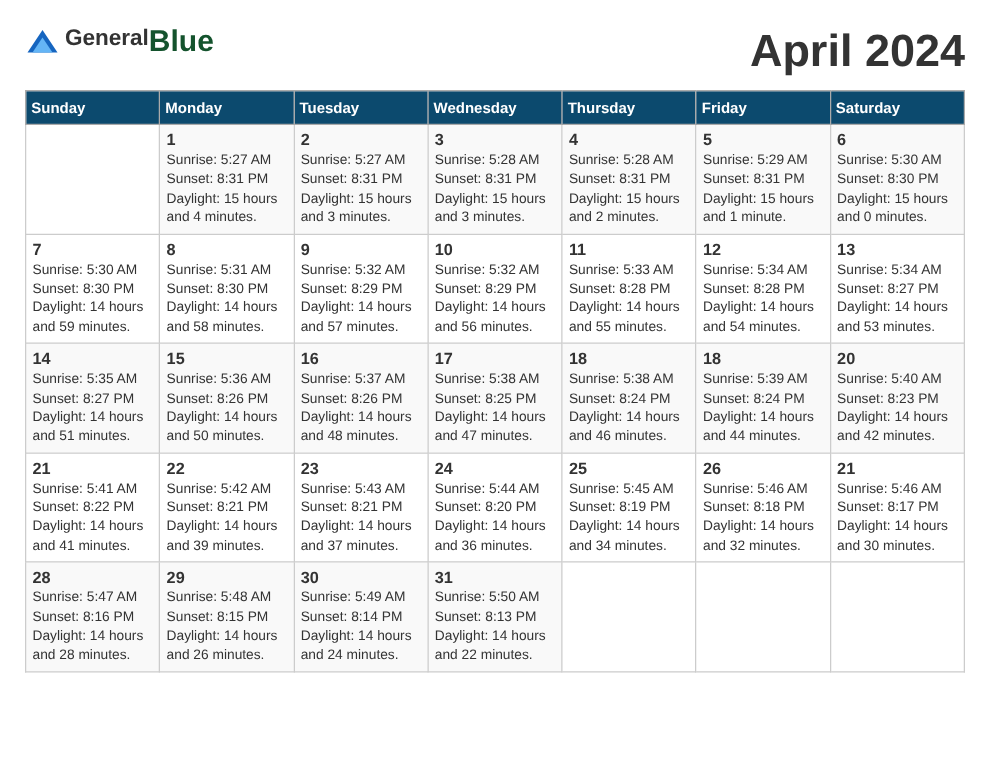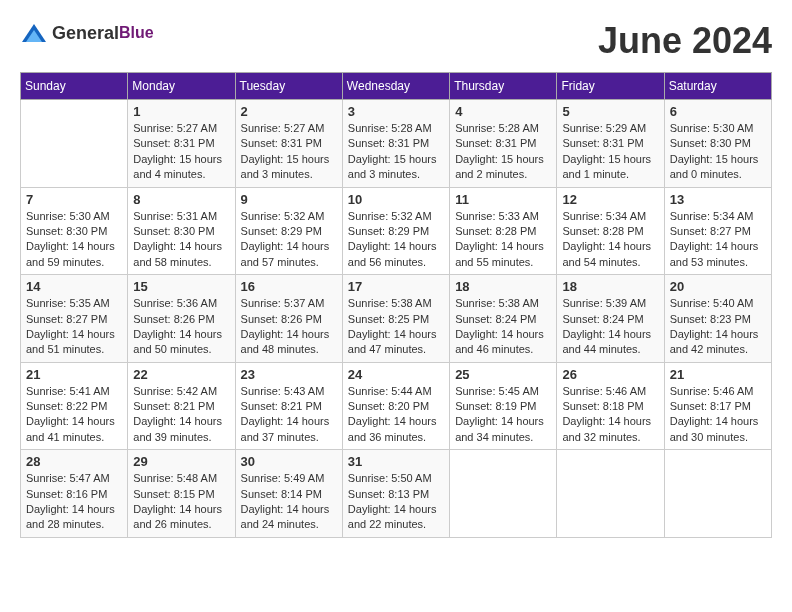--- a/index.html
+++ b/index.html
@@ -23,23 +23,23 @@
     .logo-text {
       display: flex;
       line-height: 1.1;
     }
     .logo-general {
       font-size: 18px;
       font-weight: bold;
       color: #333;
     }
     .logo-blue {
-      font-size: 16px;
-      font-weight: bold;
-      color: #701a75;
+      font-size: 24px;
+      font-weight: bold;
+      color: #14532d;
     }
     .logo-icon {
       width: 28px;
       height: 28px;
       margin-right: 4px;
     }
     .title-area {
       text-align: right;
     }
     .month-title {
@@ -50,26 +50,26 @@
     .location {
       font-size: 14px;
       color: #555;
     }
     table {
       width: 100%;
       border-collapse: collapse;
       font-size: 11px;
     }
     thead tr th {
-      background: #4c1d95;
+      background: #0c4a6e;
       color: #fff;
       padding: 6px 4px;
       text-align: left;
       font-size: 12px;
-      font-weight: normal;
+      font-weight: bold;
       border: 1px solid #aaa;
       margin-left: 16px;
     }
     tbody tr td {
       border: 1px solid #ccc;
       vertical-align: top;
       padding: 4px 5px;
       height: 80px;
       width: 14.28%;
       color: #333;
@@ -103,21 +103,21 @@
     <svg class="logo-icon" viewBox="0 0 28 28" xmlns="http://www.w3.org/2000/svg">
       <polygon points="14,4 26,22 2,22" fill="#1565c0"></polygon>
       <polygon points="14,10 22,22 6,22" fill="#64b5f6"></polygon>
     </svg>
     <div class="logo-text">
       <span class="logo-general">General</span>
       <span class="logo-blue">Blue</span>
     </div>
   </div>
   <div class="title-area">
-    <div class="month-title">June 2024</div>
+    <div class="month-title">April 2024</div>
   </div>
 </div>
 
 <table>
   <thead>
     <tr>
     <th>Sunday</th>
         <th>Monday</th>
         <th>Tuesday</th>
         <th>Wednesday</th>

